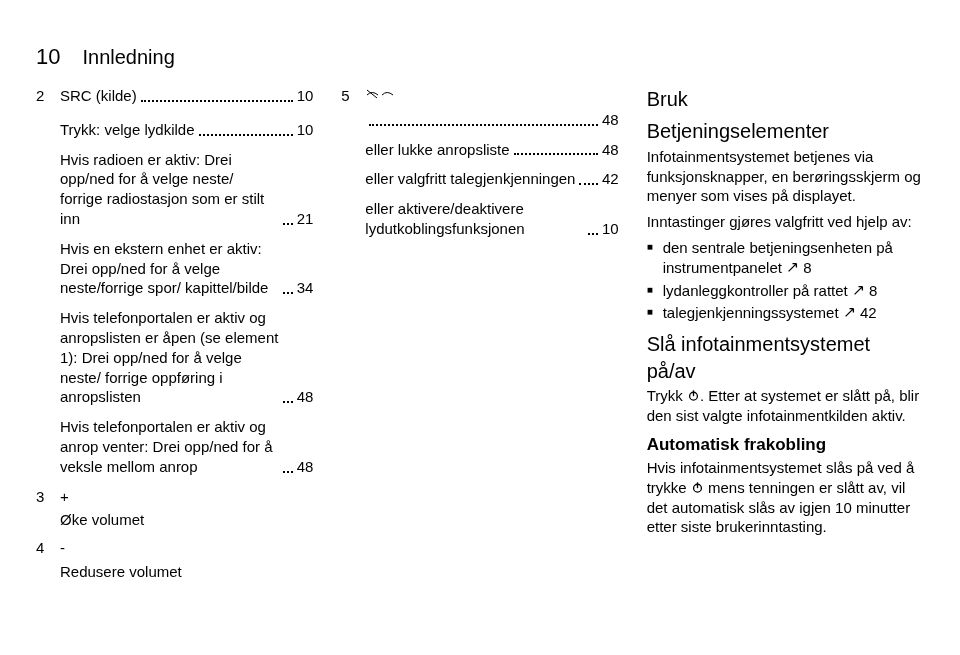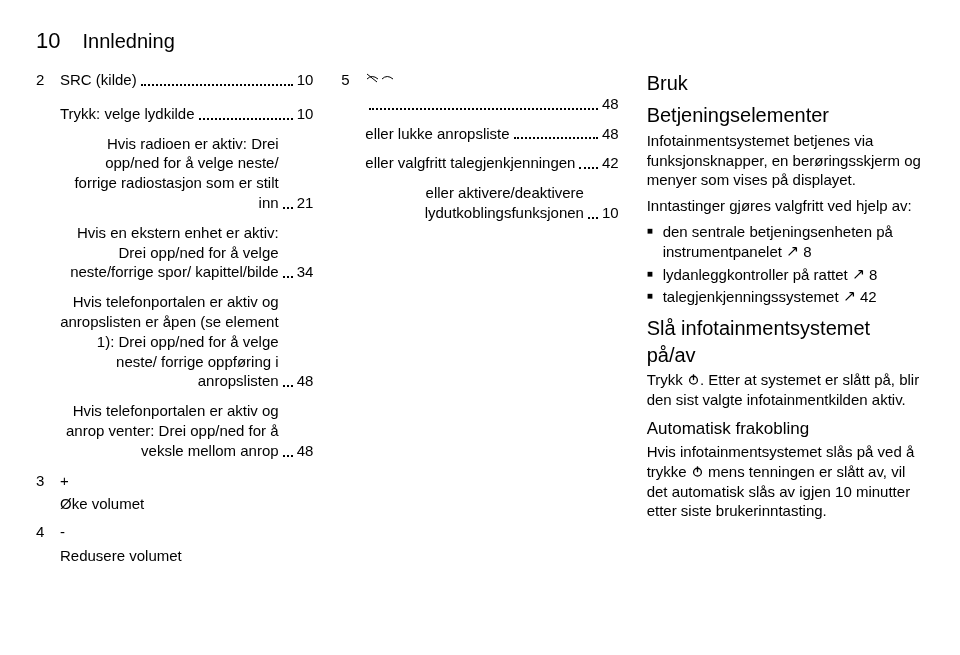--- a/index.html
+++ b/index.html
@@ -1,34 +1,34 @@
 <!DOCTYPE html>
 <html><head>
 <meta charset="utf-8">
 <style>
   * { box-sizing: border-box; margin: 0; padding: 0; }
   html, body { width: 960px; height: 655px; background: #fff; font-family: Arial, Helvetica, sans-serif; color: #000; }
-  .page { width: 960px; height: 655px; padding: 28px 36px 28px 36px; }
+  .page { width: 960px; height: 655px; padding: 44px 36px 28px 36px; }
   .header { display: flex; align-items: baseline; gap: 22px; margin-bottom: 16px; }
   .pnum { font-size: 22px; }
   .ptitle { font-size: 20px; }
   .cols { display: grid; grid-template-columns: 1fr 1fr 1fr; column-gap: 28px; }
   .col { font-size: 15px; line-height: 1.32; }
   .row { display: flex; gap: 10px; margin-bottom: 4px; }
   .num { width: 14px; flex: 0 0 auto; }
   .key { font-weight: normal; }
   .blk { margin-left: 24px; margin-bottom: 8px; }
-  .entry { display: flex; align-items: flex-end; margin-bottom: 10px; text-align: right; }
+  .entry { display: flex; align-items: flex-end; margin-bottom: 10px; }
   .entry .txt { }
   .entry .dots { flex: 1 1 auto; border-bottom: 2px dotted #000; margin: 0 4px 4px 4px; min-width: 10px; }
   .entry .pg { flex: 0 0 auto; }
   .h2 { font-size: 20px; margin-bottom: 6px; }
   .h3 { font-size: 20px; margin-top: 2px; margin-bottom: 2px; }
   .h4 { font-size: 17px; font-weight: normal; margin-top: 8px; margin-bottom: 2px; }
-  .bold { font-weight: normal; }
+  .bold { font-weight: bold; }
   .p { margin-bottom: 6px; }
   ul.bul { list-style: none; margin: 4px 0 8px 0; }
   ul.bul li { position: relative; padding-left: 16px; margin-bottom: 3px; }
   ul.bul li::before { content: "■"; position: absolute; left: 0; top: 2px; font-size: 10px; }
   .glyph { font-family: sans-serif; }
   .icon-phone svg { width: 30px; height: 14px; display: inline; }
   .icon-link svg, .icon-power svg { width: 13px; height: 13px; display: inline; vertical-align: -1px; }
 </style>
 </head>
 <body>

